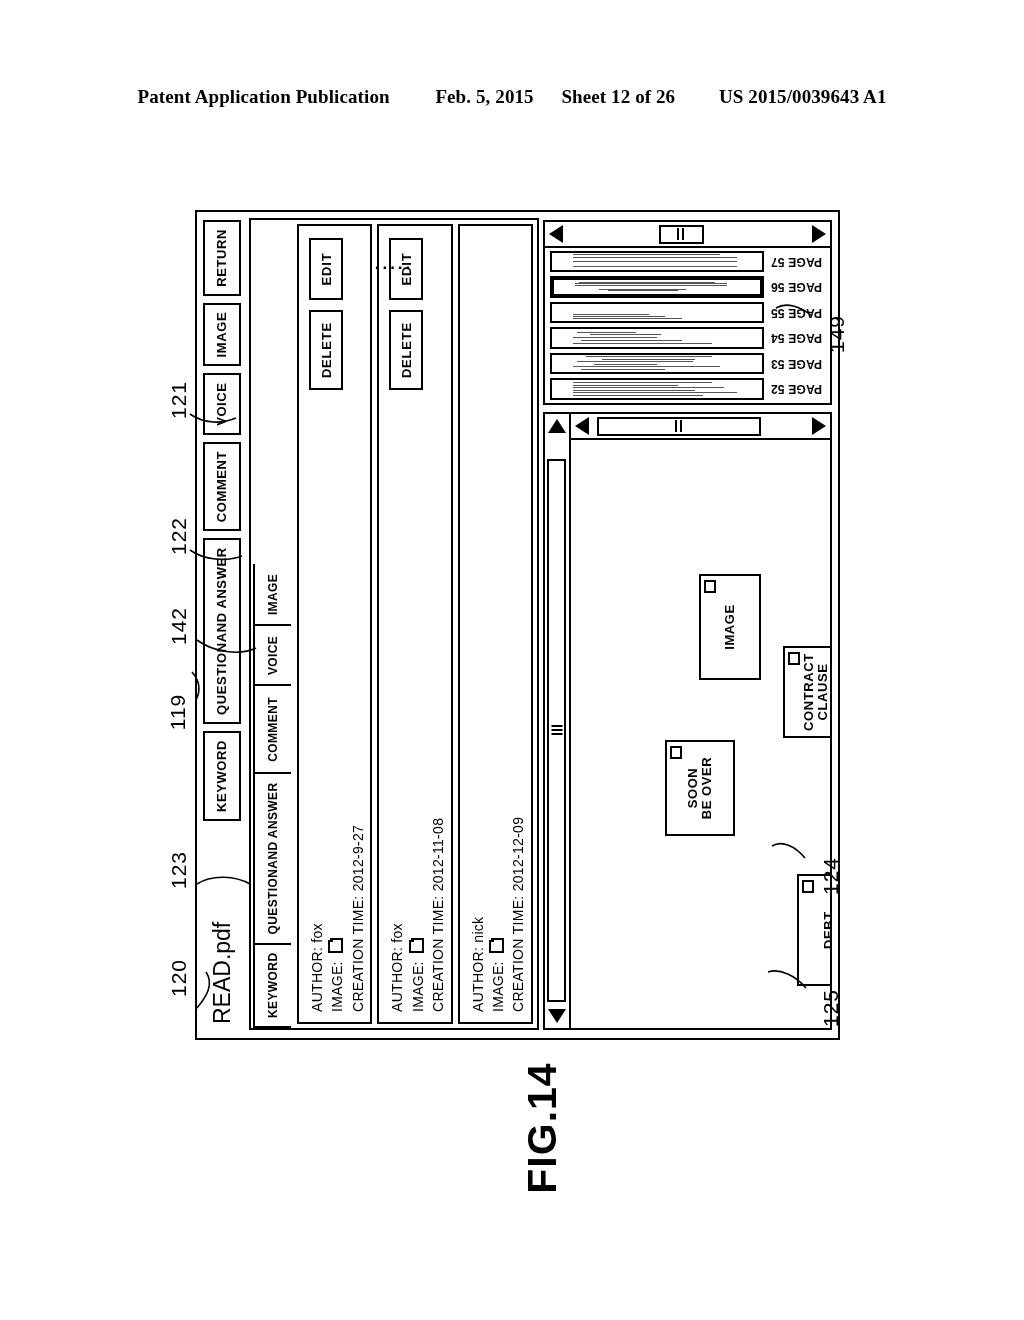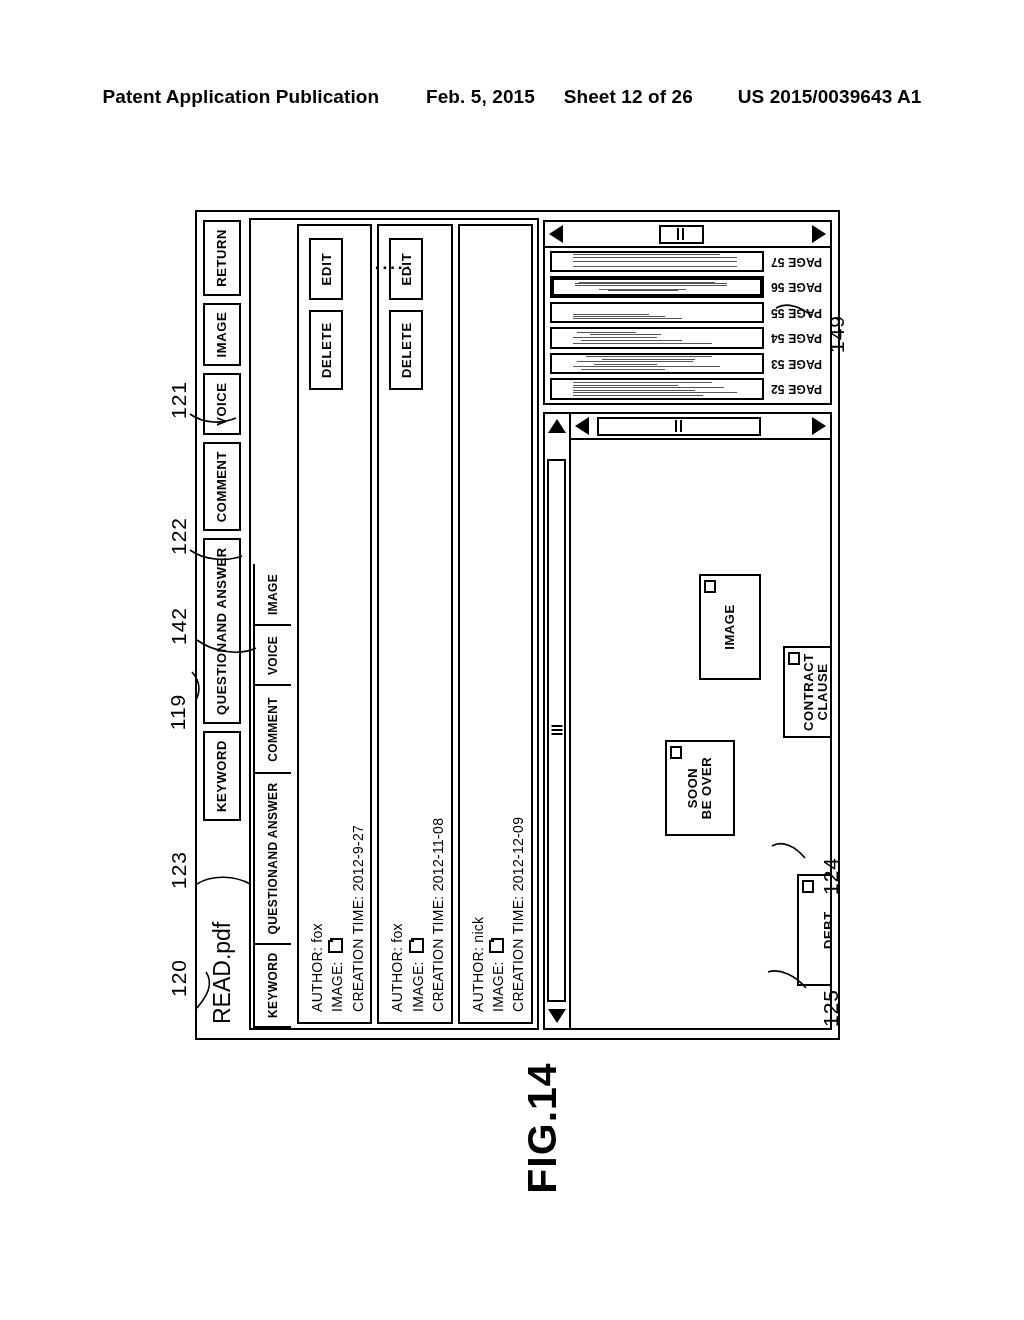--- a/index.html
+++ b/index.html
@@ -6,21 +6,21 @@
   body{
     width:1024px;height:1320px;background:#ffffff;
     font-family:"Liberation Sans", sans-serif;
     color:#000;position:relative;overflow:hidden;
   }
 
   
   .pat-header{
     position:absolute;top:86px;left:0;width:1024px;
     text-align:center;
-    font-family:Liberation Sans, sans-serif;
+    font-family:Liberation Serif, serif;
     font-weight:bold;font-size:19px;letter-spacing:.1px;
     white-space:nowrap;
   }
   .pat-header span{display:inline-block;}
   .hsp1{width:36px;}
   .hsp2{width:18px;}
   .hsp3{width:34px;}
 
   
   .fig-label{

